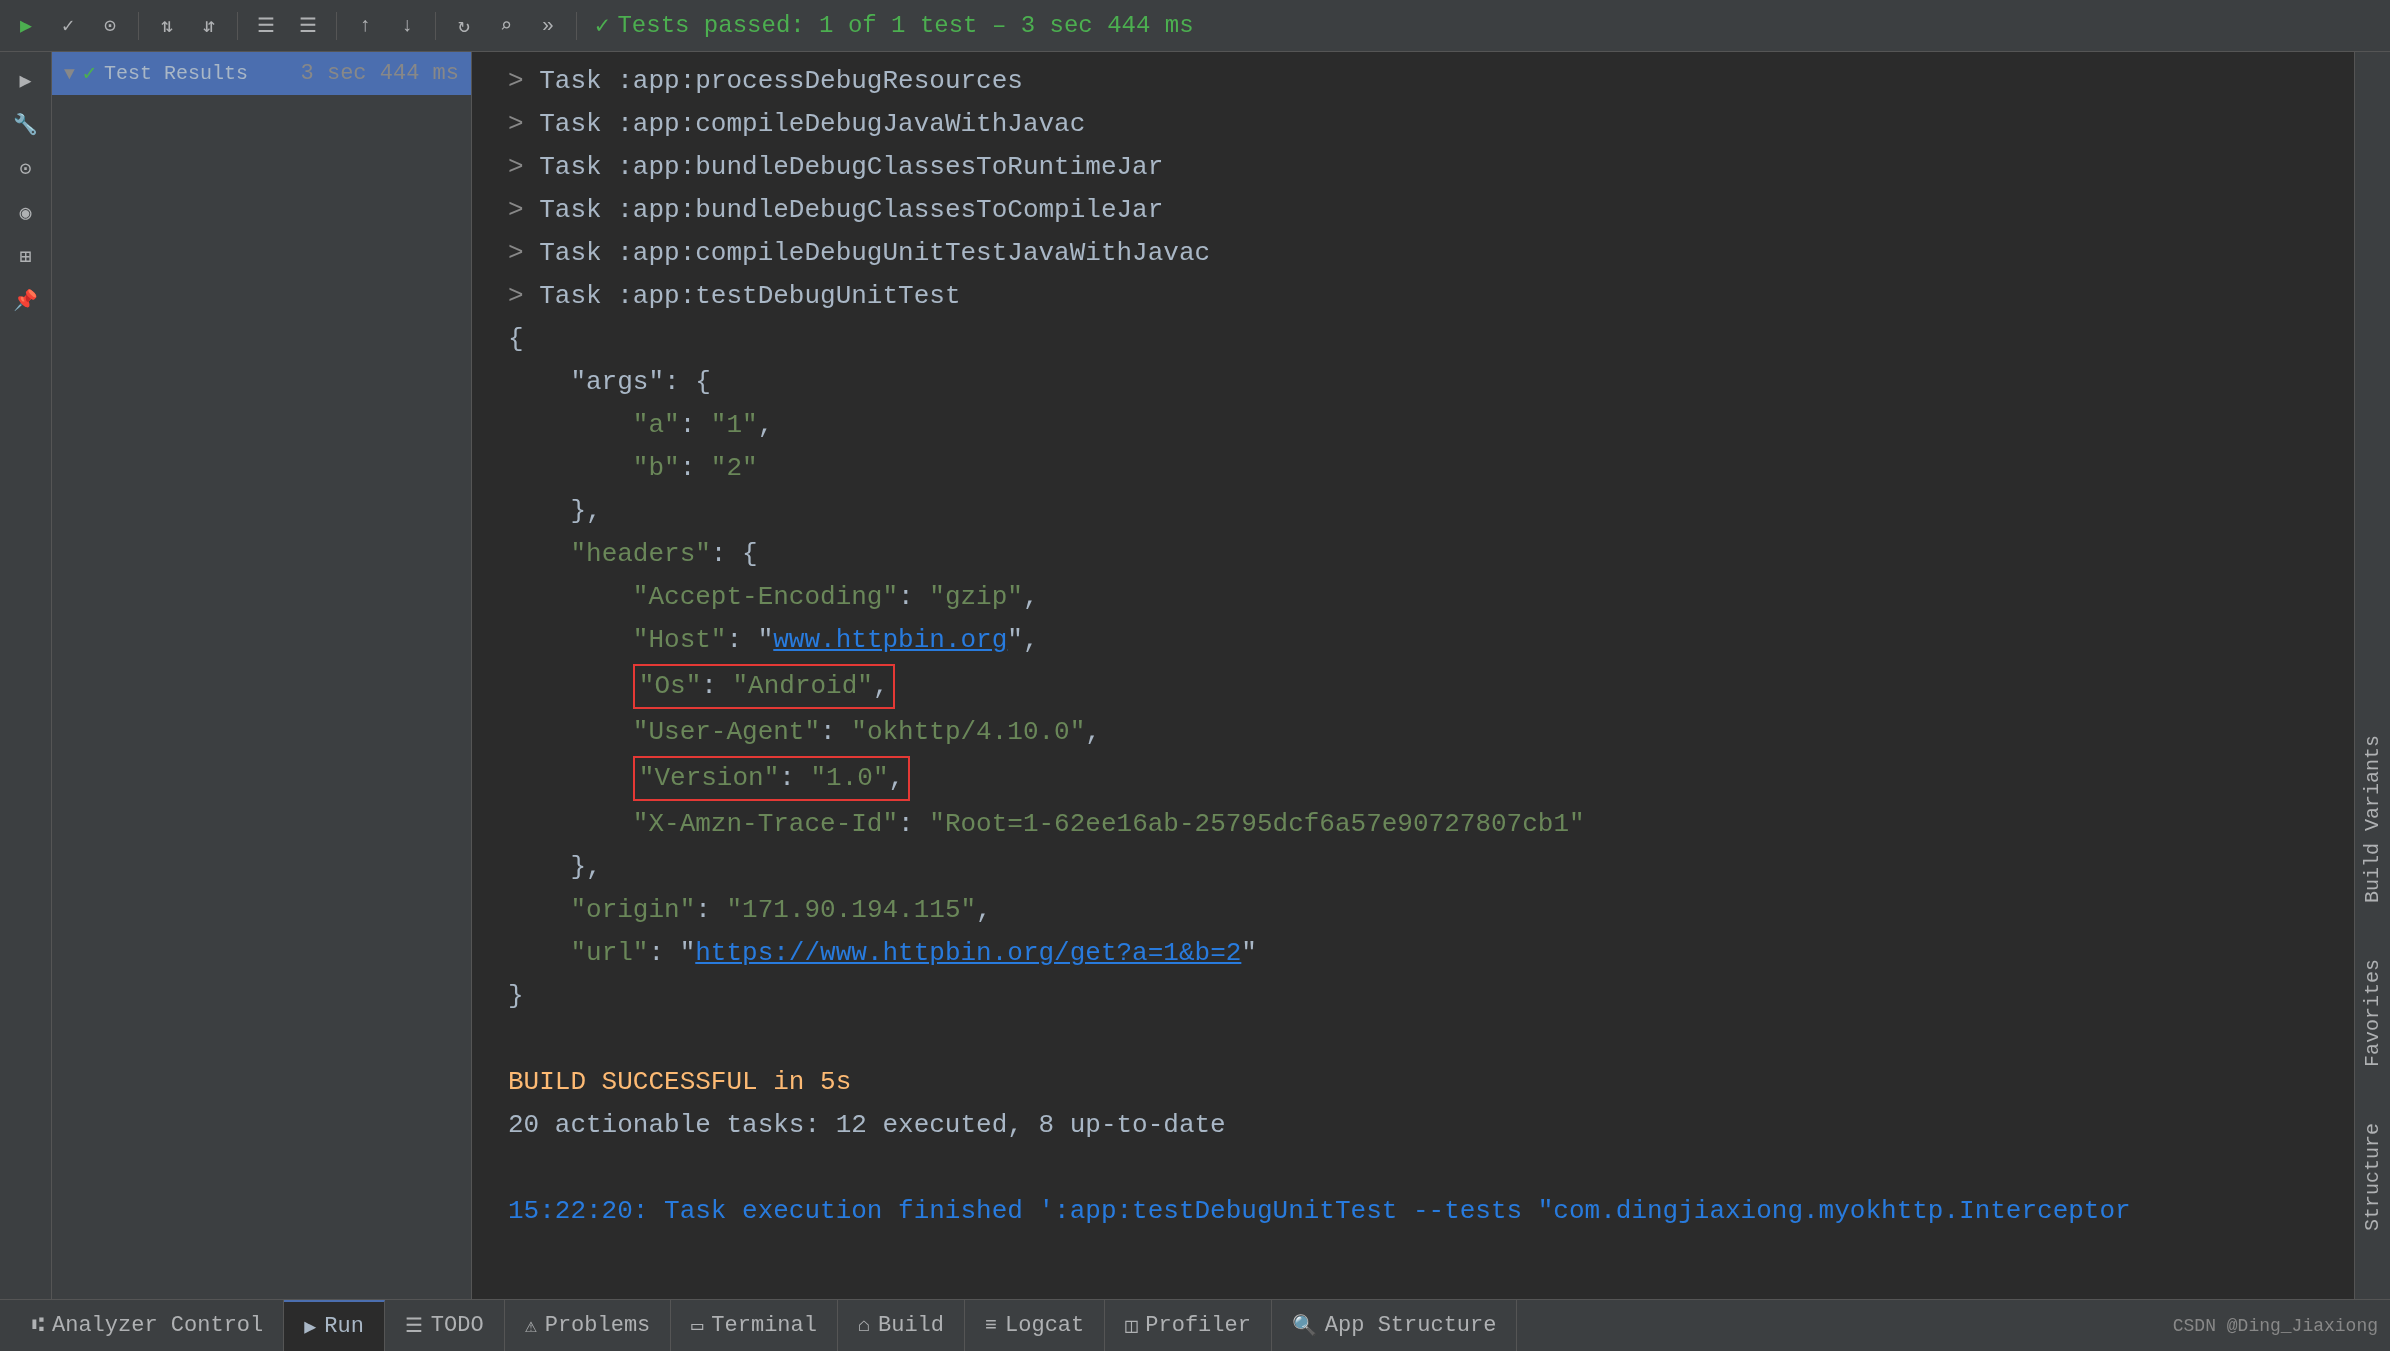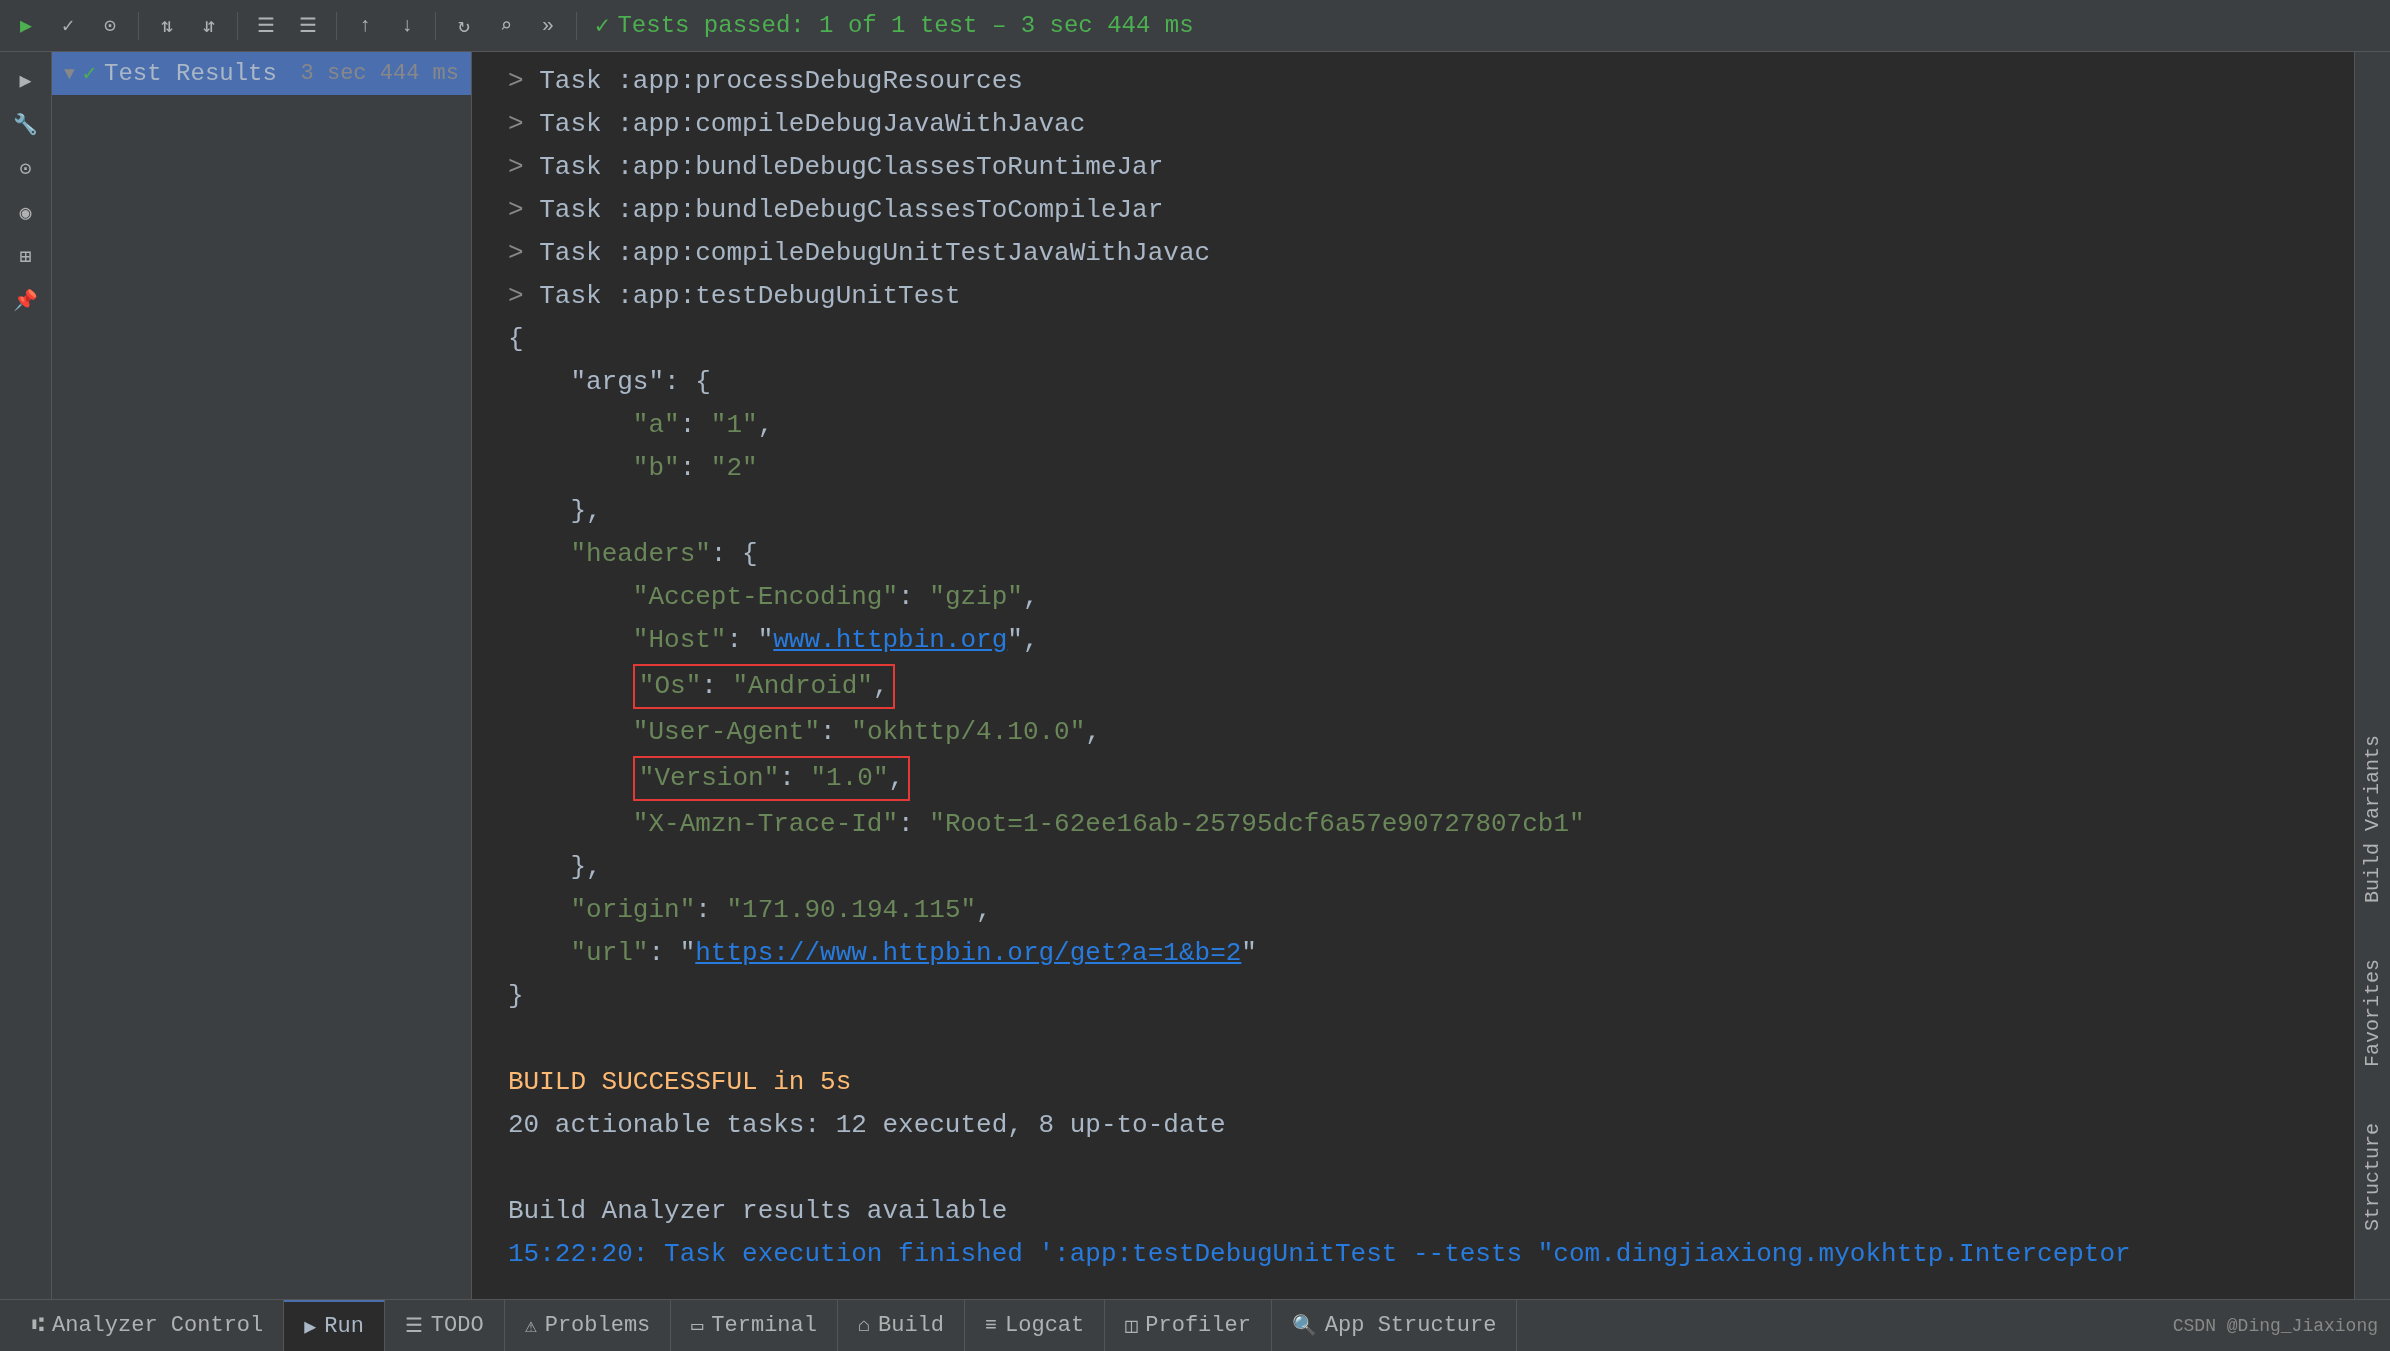--- a/index.html
+++ b/index.html
@@ -114,21 +114,21 @@
       display: flex;
       align-items: center;
       padding: 8px 12px;
       gap: 8px;
       cursor: pointer;
     }
     .test-panel-row.selected {
       background: #4b6eaf;
     }
     .test-panel-row .check-green { color: #4caf50; font-size: 22px; }
-    .test-panel-row .label { color: #a9b7c6; font-size: 24px; flex: 1; }
+    .test-panel-row .label { color: #a9b7c6; font-size: 20px; flex: 1; }
     .test-panel-row .time { color: #888; font-size: 22px; }
     .expand-icon { color: #888; font-size: 18px; }
 
     
     .output-panel {
       flex: 1;
       background: #2b2b2b;
       overflow: hidden;
       padding: 8px 0;
     }
@@ -254,21 +254,20 @@
     <div class="output-line">        <span class="highlight-box"><span style="color:#6a8759">"Version"</span>: <span style="color:#6a8759">"1.0"</span>,</span></div>
     <div class="output-line">        <span style="color:#6a8759">"X-Amzn-Trace-Id"</span>: <span style="color:#6a8759">"Root=1-62ee16ab-25795dcf6a57e90727807cb1"</span></div>
     <div class="output-line">    },</div>
     <div class="output-line">    <span style="color:#6a8759">"origin"</span>: <span style="color:#6a8759">"171.90.194.115"</span>,</div>
     <div class="output-line">    <span style="color:#6a8759">"url"</span>: "<span class="link">https://www.httpbin.org/get?a=1&amp;b=2</span>"</div>
     <div class="output-line">}</div>
     <div class="output-line">&nbsp;</div>
     <div class="output-line build-success">BUILD SUCCESSFUL in 5s</div>
     <div class="output-line build-info">20 actionable tasks: 12 executed, 8 up-to-date</div>
     <div class="output-line">&nbsp;</div>
-    <div class="output-line build-info">Build Analyzer results available</div>
     <div class="output-line timestamp">15:22:20: Task execution finished ':app:testDebugUnitTest --tests "com.dingjiaxiong.myokhttp.Interceptor</div>
   </div>
 
   <div class="right-sidebar">
     <div class="vertical-label">Build Variants</div>
     <div class="vertical-label">Favorites</div>
     <div class="vertical-label">Structure</div>
   </div>
 
 </div>

